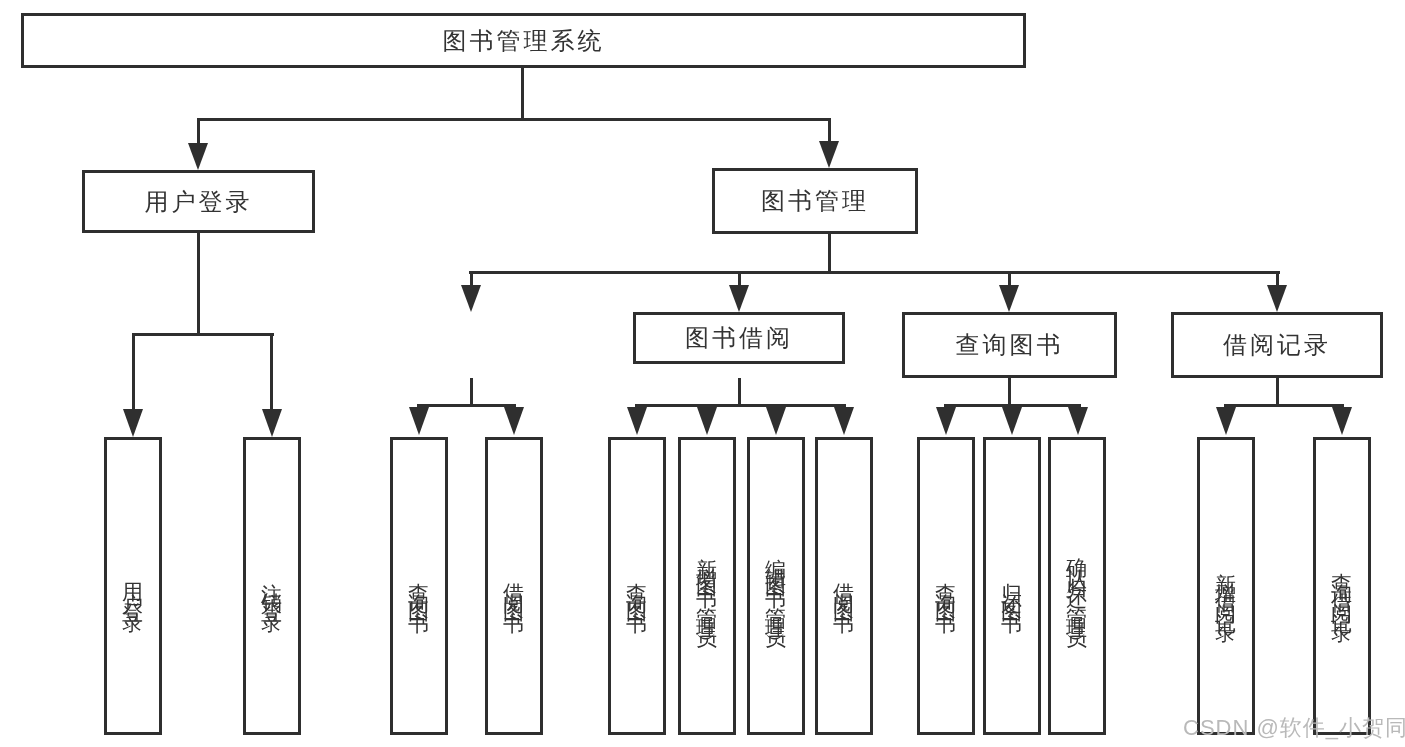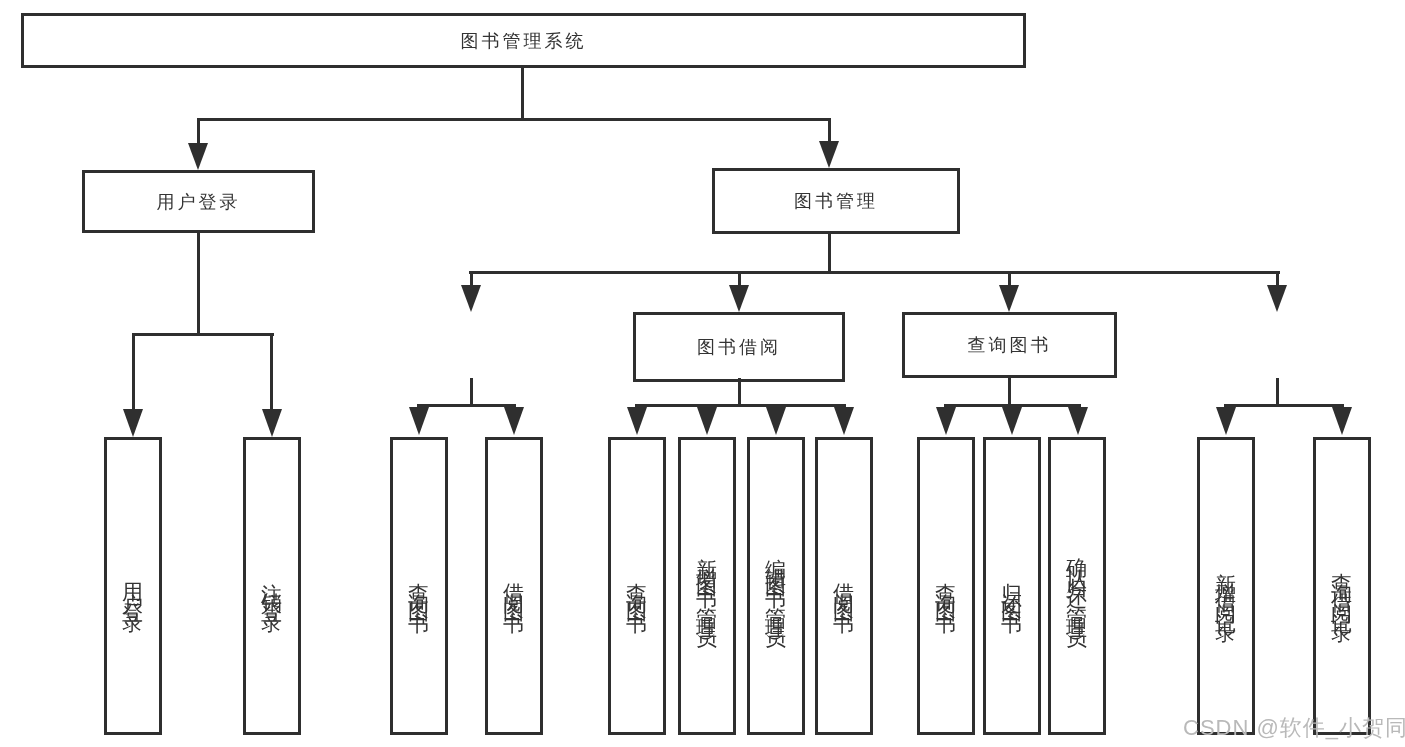--- a/index.html
+++ b/index.html
@@ -21,21 +21,21 @@
     background: var(--background);
     overflow: hidden;
   }
   .box {
     position: absolute;
     border: 3px solid var(--line);
     background: #ffffff;
     display: flex;
     align-items: center;
     justify-content: center;
-    font-size: 18px;
+    font-size: 24px;
     letter-spacing: 3px;
     color: var(--text);
     text-align: center;
     white-space: nowrap;
   }
   .vbox {
     position: absolute;
     top: 437px;
     width: 58px;
     height: 298px;
@@ -78,42 +78,43 @@
   <div class="box" style="left:21px; top:13px; width:1005px; height:55px;">图书管理系统</div>
 
   <div class="vl" style="left:521px; top:66px; height:55px;"></div>
   <div class="hl" style="left:197px; top:118px; width:634px;"></div>
   <div class="vl" style="left:197px; top:118px; height:28px;"></div>
   <div class="tri" style="left:188px; top:143px;"></div>
   <div class="vl" style="left:828px; top:118px; height:26px;"></div>
   <div class="tri" style="left:819px; top:141px;"></div>
 
   <div class="box" style="left:82px; top:170px; width:233px; height:63px;">用户登录</div>
-  <div class="box" style="left:712px; top:168px; width:248px; height:66px;">图书管理</div>
+  <div class="box" style="left:712px; top:168px; width:206px; height:66px;">图书管理</div>
 
   <div class="vl" style="left:197px; top:233px; height:103px;"></div>
   <div class="hl" style="left:132px; top:333px; width:142px;"></div>
   <div class="vl" style="left:132px; top:333px; height:79px;"></div>
   <div class="tri leaf" style="left:123px; top:409px;"></div>
   <div class="vl" style="left:270px; top:333px; height:79px;"></div>
   <div class="tri leaf" style="left:262px; top:409px;"></div>
 
   <div class="vl" style="left:828px; top:234px; height:40px;"></div>
   <div class="hl" style="left:469px; top:271px; width:811px;"></div>
   <div class="vl" style="left:470px; top:271px; height:17px;"></div>
   <div class="tri" style="left:461px; top:285px;"></div>
   <div class="vl" style="left:738px; top:271px; height:17px;"></div>
   <div class="tri" style="left:729px; top:285px;"></div>
   <div class="vl" style="left:1008px; top:271px; height:17px;"></div>
   <div class="tri" style="left:999px; top:285px;"></div>
   <div class="vl" style="left:1276px; top:271px; height:17px;"></div>
   <div class="tri" style="left:1267px; top:285px;"></div>
 
-  <div class="box" style="left:633px; top:312px; width:212px; height:70px;">图书借阅</div>
+  <div class="box" style="left:633px; top:312px; width:212px; height:52px;">图书借阅</div>
   <div class="box" style="left:902px; top:312px; width:215px; height:66px;">查询图书</div>
+  <div class="box" style="left:1171px; top:312px; width:212px; height:66px;">借阅记录</div>
 
   <div class="vl" style="left:470px; top:378px; height:29px;"></div>
   <div class="hl" style="left:417px; top:404px; width:99px;"></div>
   <div class="tri leaf" style="left:409px; top:407px;"></div>
   <div class="tri leaf" style="left:504px; top:407px;"></div>
 
   <div class="vl" style="left:738px; top:378px; height:29px;"></div>
   <div class="hl" style="left:635px; top:404px; width:211px;"></div>
   <div class="tri leaf" style="left:627px; top:407px;"></div>
   <div class="tri leaf" style="left:697px; top:407px;"></div>

